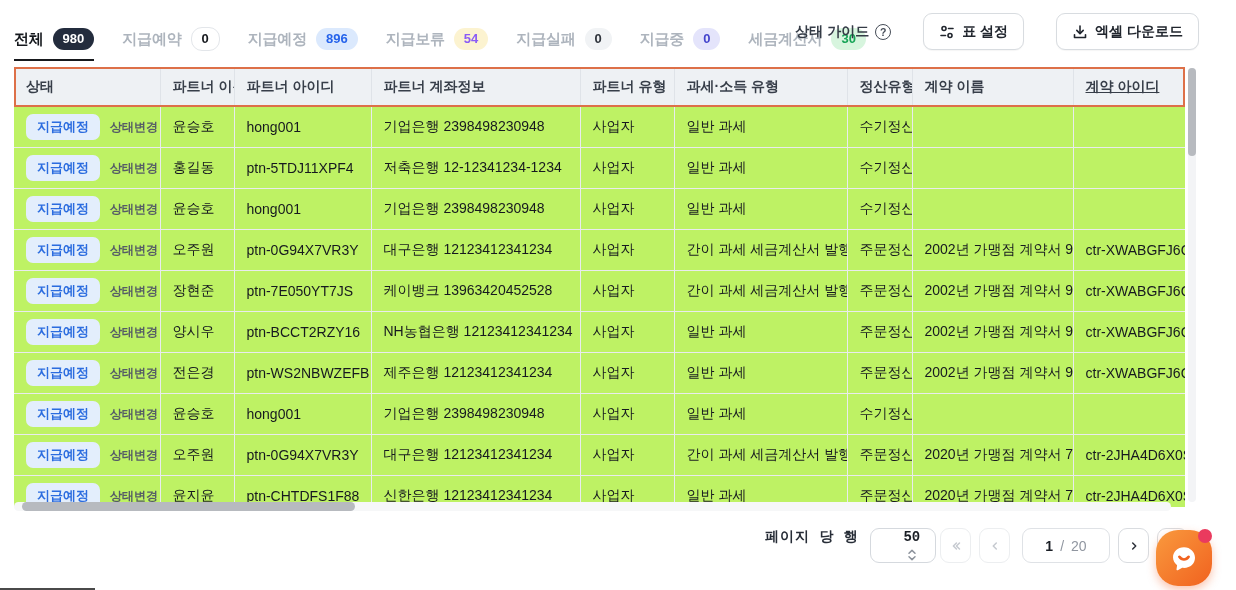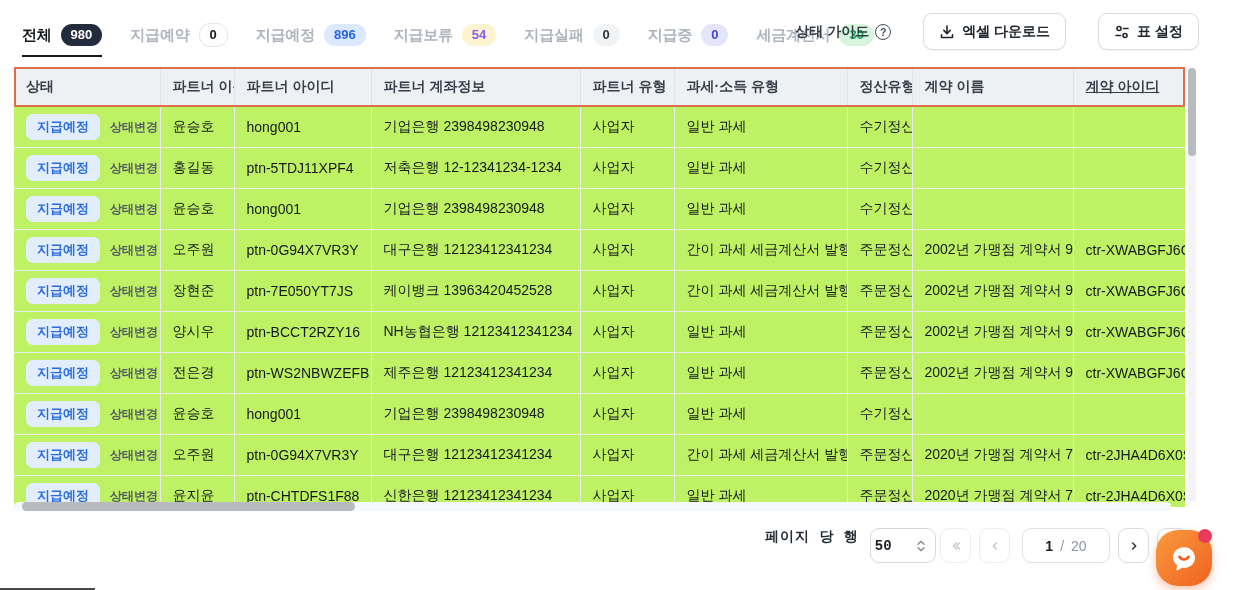--- a/index.html
+++ b/index.html
@@ -1,21 +1,21 @@
 <!DOCTYPE html>
 <html><head>
 <meta charset="utf-8">
 <style>
   * { margin:0; padding:0; box-sizing:border-box; }
   html,body { width:1236px; height:590px; background:#fff; overflow:hidden;
               font-family:"Liberation Sans","DejaVu Sans",sans-serif; }
   .page { position:relative; width:1236px; height:590px; background:#fff; }
 
   
-  .tabbar { position:absolute; left:14px; top:20px; height:40px; display:flex; align-items:flex-start; gap:28px;margin-left:8px; }
+  .tabbar { position:absolute; left:14px; top:14px; height:40px; display:flex; align-items:flex-end; gap:28px; }
   .tab { position:relative; display:flex; align-items:center; gap:9px; cursor:pointer; height:30px; }
   .tab-label { font-size:15px; font-weight:600; color:#adb4bd; letter-spacing:-0.2px; }
   .tab.active .tab-label { color:#15181d; font-weight:700; }
   .tab.active::after { content:""; position:absolute; left:0; right:0; bottom:-7px; height:2.5px; background:#17191d; }
   .tab-badge { font-size:13px; font-weight:700; padding:3px 10px; border-radius:11px; line-height:16px; }
   .badge-dark    { background:#232c3d; color:#ffffff; }
   .badge-outline { background:#ffffff; color:#15181d; border:1px solid #e3e6ea; }
   .badge-blue    { background:#dbe9fd; color:#2563eb; }
   .badge-yellow  { background:#fcf3d0; color:#8b5cf6; }
   .badge-gray    { background:#f1f3f5; color:#2e333b; }
@@ -49,22 +49,22 @@
 
   
   .vscroll-track { position:absolute; left:1188px; top:68px; width:8px; height:434px; background:#f3f4f6; border-radius:4px; }
   .vscroll-thumb { position:absolute; left:0; top:0; width:8px; height:88px; background:#b7babf; border-radius:4px; }
   .hscroll-track { position:absolute; left:14px; top:502px; width:1157px; height:9px; background:#f6f7f8; border-radius:5px; }
   .hscroll-thumb { position:absolute; left:8px; top:0; width:333px; height:9px; background:#b7babf; border-radius:5px; }
 
   
   .pp-group { position:absolute; left:765px; top:528px; display:flex; align-items:flex-start; gap:11px;font-family:Liberation Mono, monospace; }
   .pp-label { font-size:14px; font-weight:600; color:#272d37; letter-spacing:1px; }
-  .pp-select { display:flex; align-items:center; justify-content:space-between; width:66px; height:35px; padding:0 9px 0 4px;
-               border:1px solid #d5d9de; border-radius:9px; background:#fff; cursor:pointer; }
+  .pp-select { display:flex; align-items:center; justify-content:space-between; width:66px; height:35px; padding:0 9px 0 27px;
+               border:1px solid #d5d9de; border-radius:9px; background:#fff; cursor:pointer;flex-direction:column; }
   .pp-select .val { font-size:14px; font-weight:600; color:#1a1e25; }
   .pager { position:absolute; left:940px; top:528px; display:flex; align-items:center; }
   .pg-btn { width:31px; height:35px; border:1px solid #d9dce0; border-radius:9px; background:#fff; cursor:pointer;
             display:grid; place-items:center; padding:0; }
   .pg-btn svg { stroke:#2c313a; fill:none; stroke-width:1.7; stroke-linecap:round; stroke-linejoin:round; }
   .pg-btn.disabled { border-color:#eceef0; cursor:default; }
   .pg-btn.disabled svg { stroke:#c6cad0; }
   .pg-box { width:88px; height:35px; border:1px solid #dfe2e6; border-radius:9px; background:#fff;
             display:flex; align-items:center; justify-content:center; gap:7px; font-size:14px; }
   .pg-cur { color:#1a1e25; font-weight:600; }
@@ -115,37 +115,37 @@
     </div>
 
   <div class="toolbar">
     <div class="status-guide">
       <span>상태 가이드</span>
       <span class="help-icon">?</span>
     </div>
     <button class="tool-btn">
       <span style="display:flex;">
         <svg width="16" height="16" viewBox="0 0 16 16">
-            <path d="M8 2v7.2"></path>
-            <path d="M4.8 6.4 8 9.6l3.2-3.2"></path>
-            <path d="M2.5 10.8v2.7h11v-2.7"></path>
-          </svg>
-      </span>
-      <span>엑셀 다운로드</span>
-    </button>
-    <button class="tool-btn">
-      <span style="display:flex;">
-        <svg width="16" height="16" viewBox="0 0 16 16">
             <circle cx="5" cy="4.5" r="2"></circle>
             <line x1="9.5" y1="4.5" x2="14" y2="4.5"></line>
             <line x1="2" y1="11.5" x2="6.5" y2="11.5"></line>
             <circle cx="11" cy="11.5" r="2"></circle>
           </svg>
       </span>
       <span>표 설정</span>
+    </button>
+    <button class="tool-btn">
+      <span style="display:flex;">
+        <svg width="16" height="16" viewBox="0 0 16 16">
+            <path d="M8 2v7.2"></path>
+            <path d="M4.8 6.4 8 9.6l3.2-3.2"></path>
+            <path d="M2.5 10.8v2.7h11v-2.7"></path>
+          </svg>
+      </span>
+      <span>엑셀 다운로드</span>
     </button>
   </div>
 
   <div class="table-wrap">
     <table>
       <colgroup>
         <col style="width:146px">
           <col style="width:74px">
           <col style="width:137px">
           <col style="width:209px">

